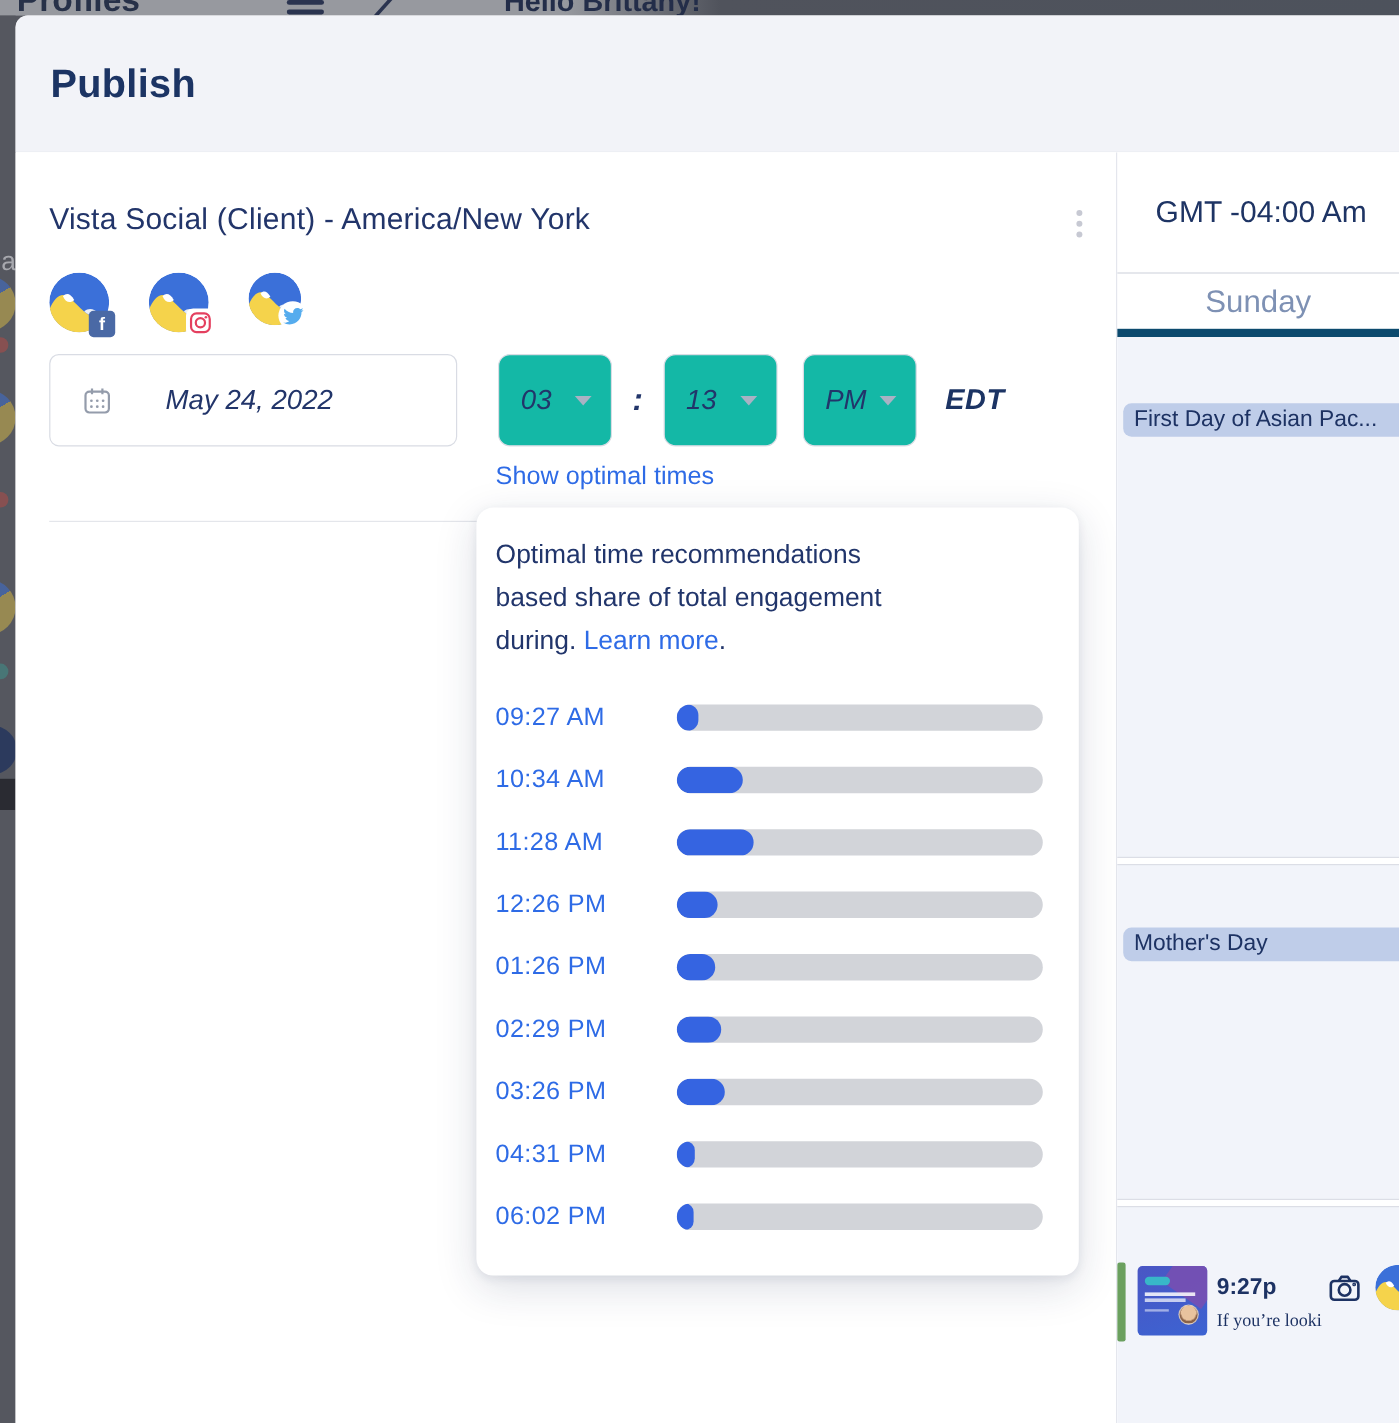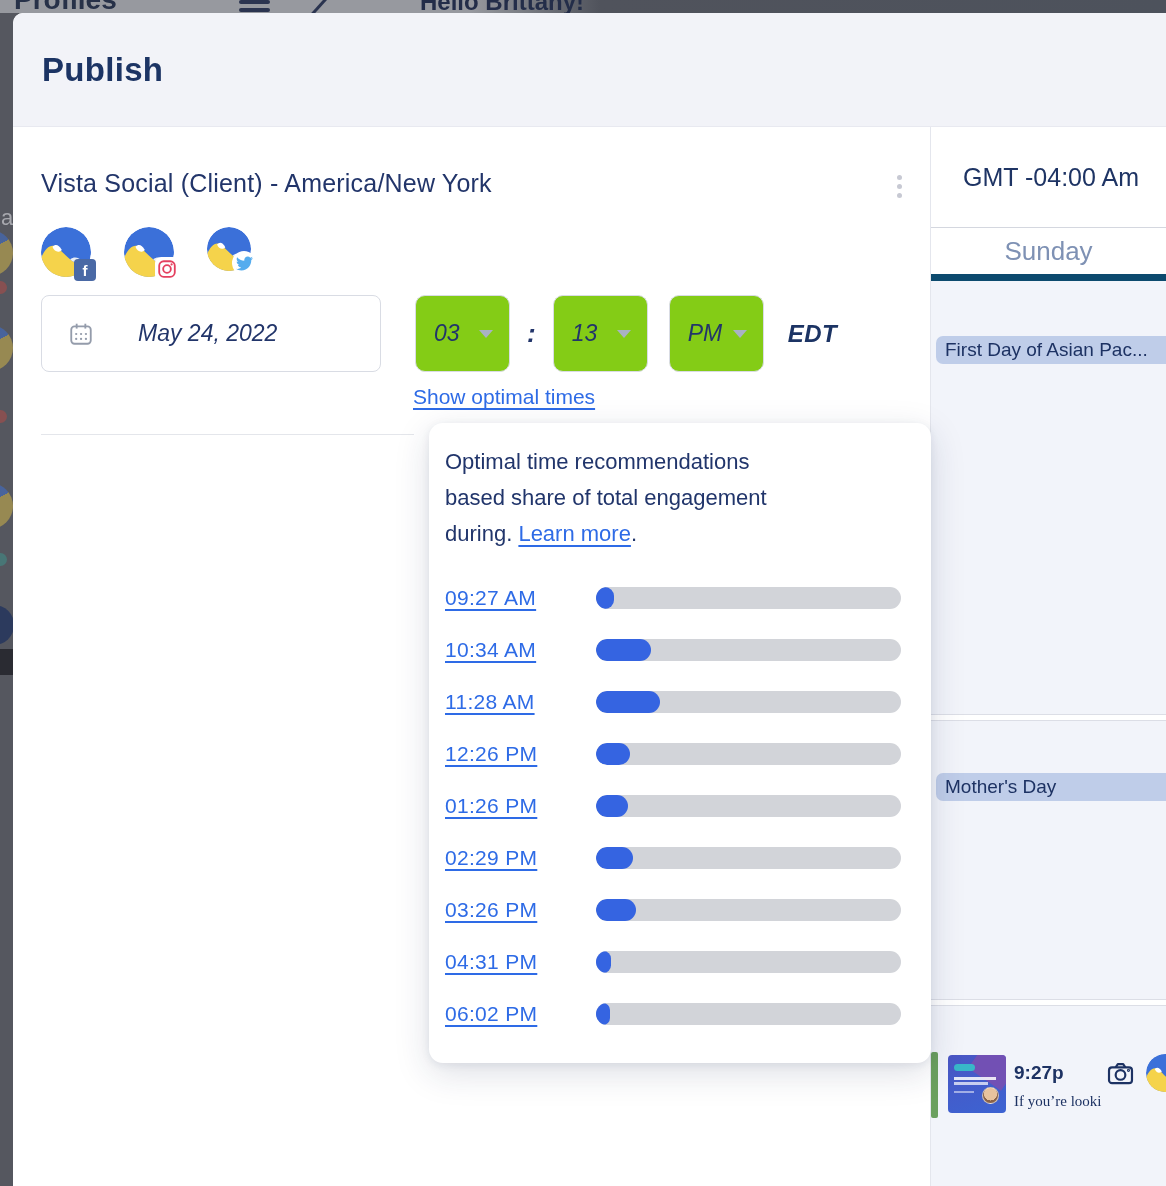--- a/index.html
+++ b/index.html
@@ -52,36 +52,36 @@
   .badge-fb { width: 22px; height: 22px; border-radius: 4px; background: #4a69a5; color: #fff;
     font-size: 15px; font-weight: 700; display: flex; align-items: center; justify-content: center; }
   .badge-white { width: 24px; height: 24px; border-radius: 6px; background: #fff; display: flex; align-items: center; justify-content: center; }
   .badge-tw { border-radius: 50%; }
 
   .datetime-row { position: absolute; left: 28px; top: 168px; display: flex; align-items: center; font-style: italic; }
   .date-box { width: 340px; height: 77px; border: 1px solid #d9dce4; border-radius: 8px;
     display: flex; align-items: center; padding-left: 26px; background: #fff; cursor: pointer; }
   .date-box .cal-ic { margin-right: 44px; display: flex; }
   .date-text { font-size: 23px; color: #22356a; font-weight: 500; }
-  .sel { width: 95px; height: 77px; border: 1px solid #d9dce4; border-radius: 10px; background: #84cc16;
+  .sel { width: 95px; height: 77px; border: 1px solid #d9dce4; border-radius: 10px; background: #14b8a6;
     display: flex; align-items: center; justify-content: space-between; padding: 0 16px 0 18px; cursor: pointer; }
   .sel-val { font-size: 23px; color: #22356a; font-weight: 500; }
   .caret { width: 0; height: 0; border-left: 7px solid transparent; border-right: 7px solid transparent; border-top: 8px solid #a9b2c4; }
   .gap34 { width: 34px; } .gap17 { width: 17px; } .gap21 { width: 21px; } .gap24 { width: 24px; }
   .colon { font-size: 26px; font-weight: 700; color: #22356a; }
   .tz-label { font-size: 24px; font-weight: 600; color: #1c3464; letter-spacing: .5px; }
 
   .optimal-link-wrap { position: absolute; left: 400px; top: 258px; }
-  a.blue-link { color: #2e6be6; text-decoration: underline; text-underline-offset: 4px; cursor: pointer; }
+  a.blue-link { color: #2e6be6; text-underline-offset: 4px; cursor: pointer; }
   .optimal-link-wrap a { font-size: 21px; }
 
   .h-divider { position: absolute; left: 28px; top: 307px; width: 373px; height: 1px; background: #e4e6eb; }
 
   
-  .popover { position: absolute; left: 416px; top: 296px; width: 502px; height: 640px; background: #fff;
+  .popover { position: absolute; left: 384px; top: 296px; width: 502px; height: 640px; background: #fff;
     border-radius: 14px; box-shadow: 0 10px 35px rgba(30,40,80,.15), 0 2px 8px rgba(30,40,80,.08); z-index: 5; }
   .pop-text { position: absolute; left: 16px; top: 21px; width: 430px; font-size: 22px; line-height: 36px; color: #21356b; }
   .pop-text .line { display: block; }
   .pop-text .inline { display: inline; }
   .time-rows { position: absolute; left: 16px; top: 149px; right: 30px; }
   .time-row { height: 52px; display: flex; align-items: center; }
   .time-row a { font-size: 21px; letter-spacing: .3px; }
   .time-label { width: 151px; flex: none; }
   .bar { flex: 1; height: 22px; border-radius: 11px; background: #d2d4d9; overflow: hidden; }
   .bar-fill { height: 100%; border-radius: 11px; background: #3564e1; }

